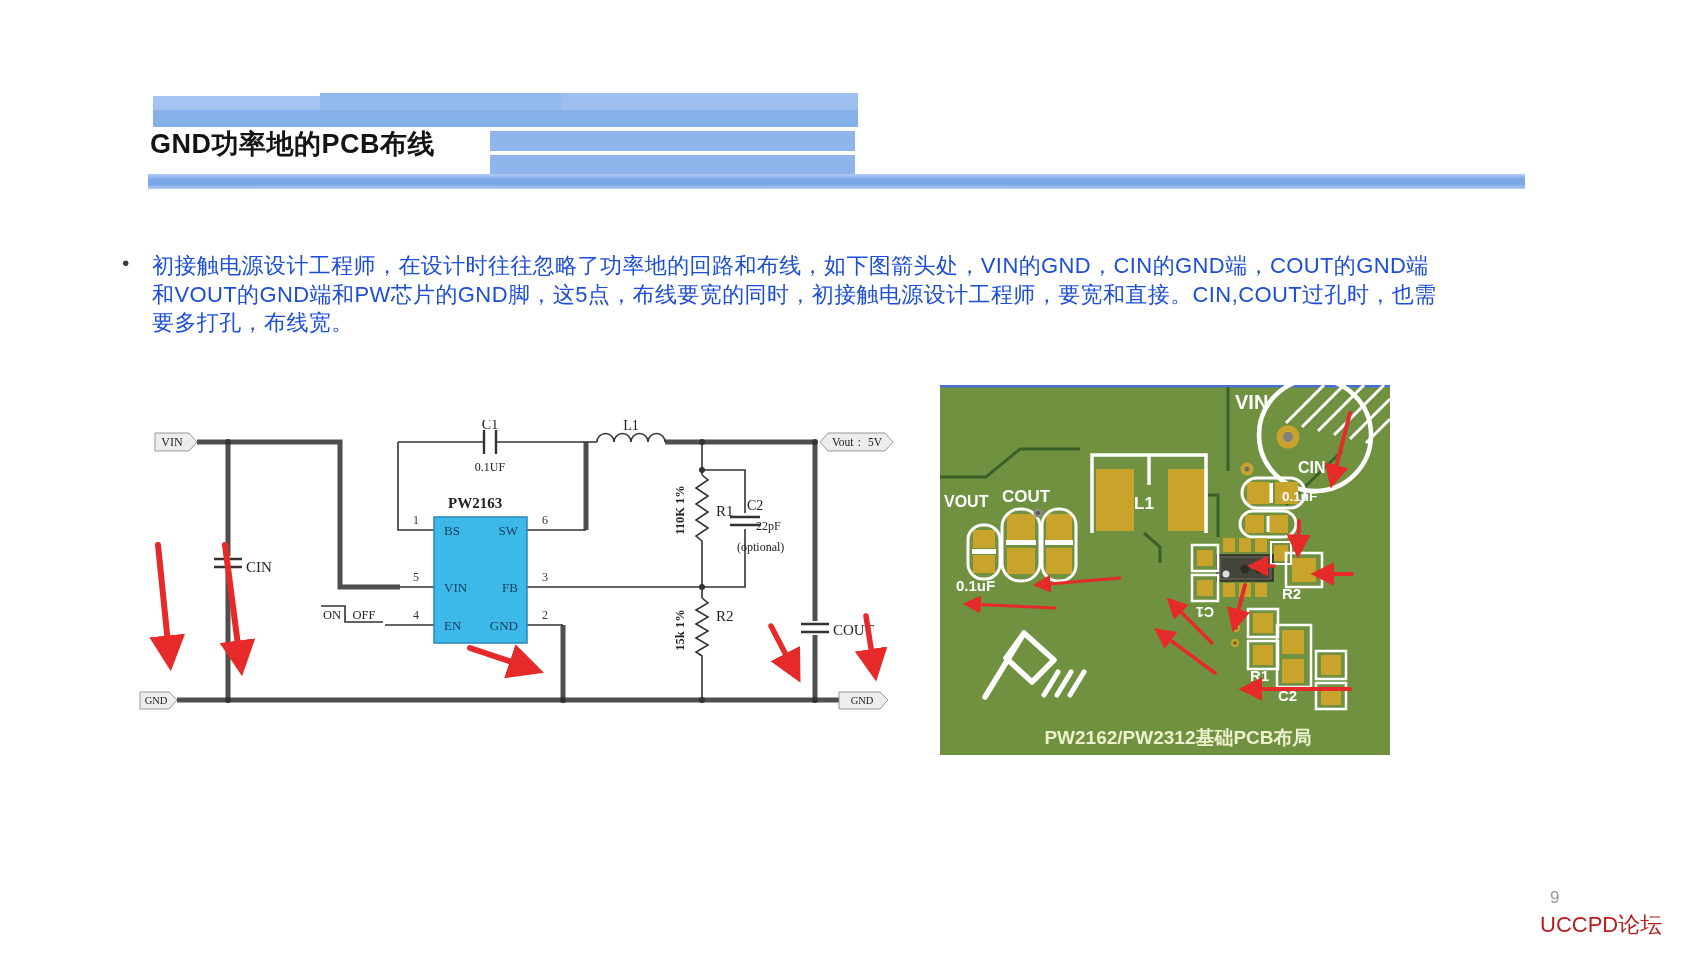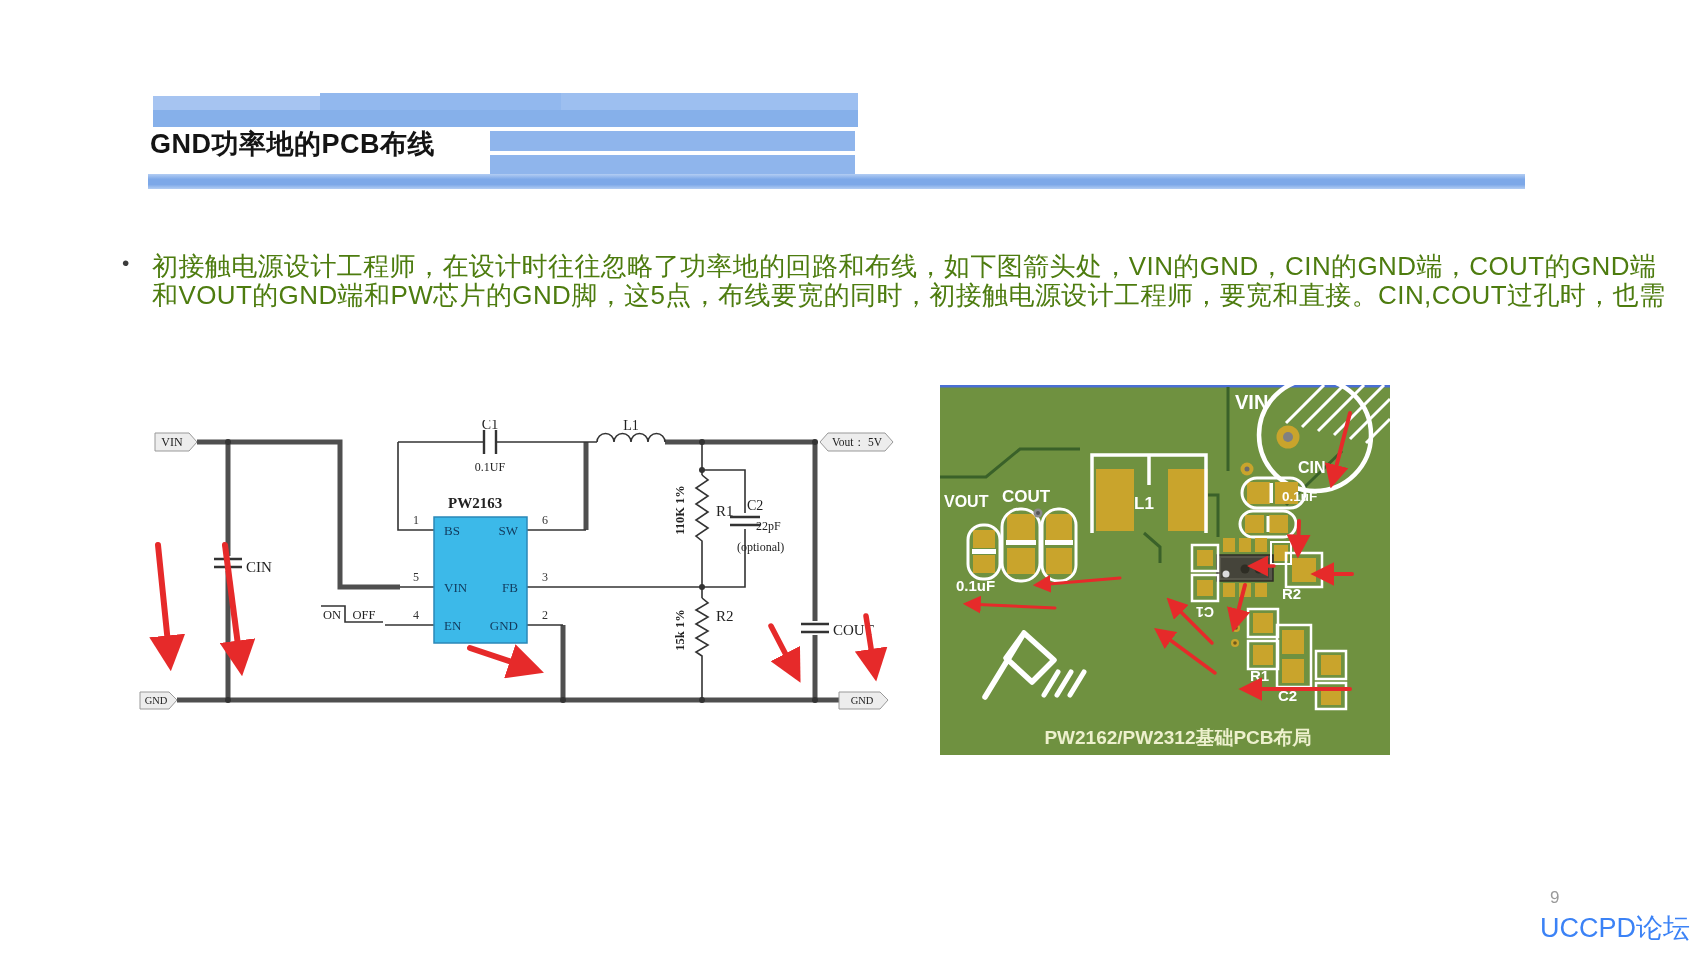--- a/index.html
+++ b/index.html
@@ -1,25 +1,25 @@
 <!DOCTYPE html>
 <html><head>
 <meta charset="utf-8">
 <style>
   html,body{margin:0;padding:0;background:#fff;}
   .slide{position:relative;width:1698px;height:955px;background:#ffffff;overflow:hidden;
          font-family:"Liberation Sans","DejaVu Sans",sans-serif;}
   .bar{position:absolute;}
   .slide-title{position:absolute;left:150px;top:126px;font-size:27px;font-weight:bold;color:#141414;letter-spacing:0.5px;}
   .para{position:absolute;left:152px;top:252px;}
-  .para .pline{font-size:26px;line-height:28.5px;color:#4d7c0f;letter-spacing:0.4px;white-space:nowrap;}
+  .para .pline{font-size:22px;line-height:28.5px;color:#1d4ed8;letter-spacing:0.4px;white-space:nowrap;}
   .bullet-dot{position:absolute;left:122px;top:251px;font-size:21px;color:#3c3c3c;}
   .watermark{position:absolute;left:1540px;top:888px;text-align:left;}
   .wm-num{font-size:17px;color:#9a9a9a;padding-left:10px;}
-  .wm-forum{font-size:27px;color:#3b82f6;margin-top:2px;}
+  .wm-forum{font-size:22px;color:#b91c1c;margin-top:2px;}
   svg{display:block;}
   
   .wt{stroke:#4f4f4f;stroke-width:5;fill:none;}
   .wn{stroke:#333;stroke-width:1.6;fill:none;}
   .plate{stroke:#333;stroke-width:2.4;fill:none;}
   .tag{fill:#ededed;stroke:#999;stroke-width:1;}
   .stext{font-family:"Liberation Serif","DejaVu Serif",serif;fill:#222;}
   .pinnum{font-family:"Liberation Serif","DejaVu Serif",serif;font-size:12px;fill:#333;}
   .pinname{font-family:"Liberation Serif","DejaVu Serif",serif;font-size:13px;fill:#123a5c;}
   .rarrow{stroke:#e62a2a;fill:none;stroke-linecap:round;}
@@ -41,20 +41,21 @@
   <div class="bar" style="left:490px;top:131px;width:365px;height:20px;background:#8fb5ec;"></div>
   <div class="bar" style="left:490px;top:155px;width:365px;height:20px;background:#8fb5ec;"></div>
   <div class="bar" style="left:148px;top:174px;width:1377px;height:15px;background:linear-gradient(180deg,#b3cdf3 0%,#7da8e8 35%,#7da8e8 70%,#b3cdf3 100%);"></div>
 
   <div class="slide-title">GND功率地的PCB布线</div>
 
   <span class="bullet-dot">•</span>
   <div class="para">
     <div class="pline">初接触电源设计工程师，在设计时往往忽略了功率地的回路和布线，如下图箭头处，VIN的GND，CIN的GND端，COUT的GND端</div>
     <div class="pline">和VOUT的GND端和PW芯片的GND脚，这5点，布线要宽的同时，初接触电源设计工程师，要宽和直接。CIN,COUT过孔时，也需</div>
+    <div class="pline">要多打孔，布线宽。</div>
   </div>
 
   <svg width="760" height="290" viewBox="0 0 760 290" style="position:absolute;left:135px;top:420px;">
     <defs>
       <marker id="ra" markerWidth="6" markerHeight="6" refX="4.6" refY="3" orient="auto">
         <path d="M0,0 L6,3 L0,6 Z" fill="#e62a2a"></path>
       </marker>
     </defs>
 
     <g>

